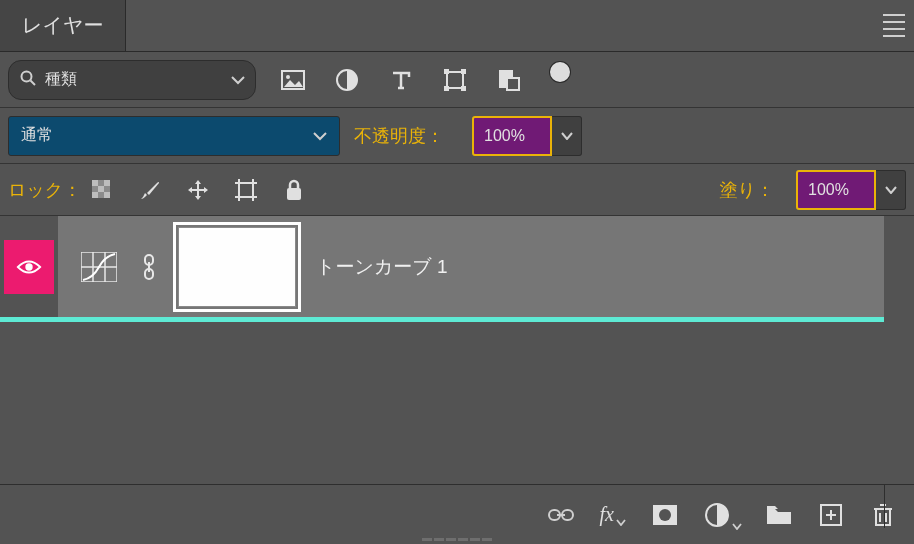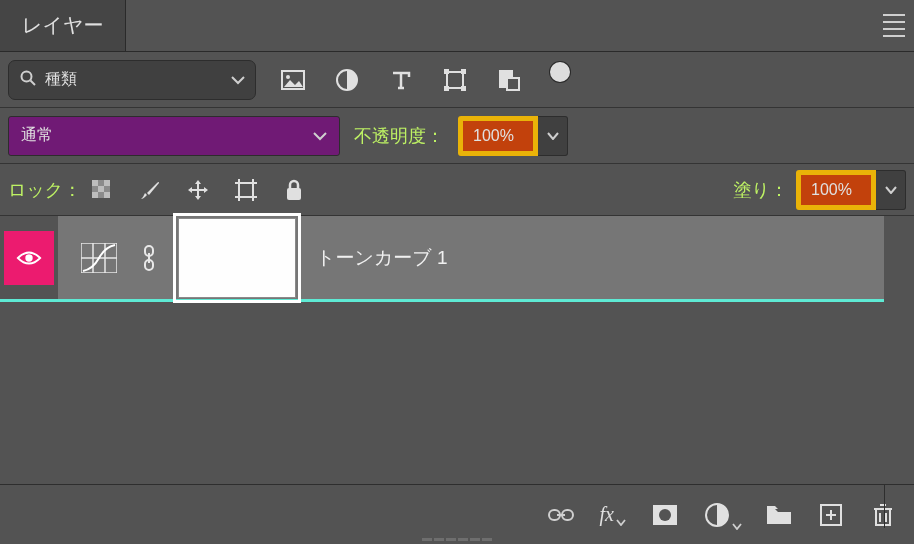--- a/index.html
+++ b/index.html
@@ -46,21 +46,21 @@
     align-items: center;
     padding: 0 8px;
     gap: 24px;
     border-bottom: 1px solid #343434;
   }
   .search-filter {
     display: flex; align-items: center;
     width: 248px; height: 40px;
     background: #404040;
     border: 1px solid #2d2d2d;
-    border-radius: 7px;
+    border-radius: 13px;
     padding: 0 10px;
     gap: 8px;
   }
   .search-filter .caret {
     margin-left: auto;
   }
   .filter-icons { display: flex; align-items: center; gap: 28px; }
   .icon-btn { width: 26px; height: 26px; display: flex; align-items: center; justify-content: center; cursor: pointer; }
   .round-toggle {
     width: 20px; height: 20px; border-radius: 50%; background: #ddd;
@@ -70,50 +70,50 @@
 
   
   .blend-row {
     height: 56px;
     display: flex; align-items: center;
     padding: 0 8px; gap: 14px;
     border-bottom: 1px solid #343434;
   }
   .blend-select {
     width: 332px; height: 40px;
-    background: #701a75; border: 1px solid #2d2d2d; border-radius: 3px;
+    background: #0c4a6e; border: 1px solid #2d2d2d; border-radius: 3px;
     display: flex; align-items: center; padding: 0 12px;
   }
   .blend-select .caret { margin-left: auto; }
-  .label { color: #bef264; font-size: 18px; }
+  .label { color: #eab308; font-size: 18px; }
   .pct-box {
     height: 40px; width: 80px;
-    background: #c2410c; border: 5px solid #eab308; border-radius: 3px 0 0 3px;
-    display: flex; align-items: center; padding: 0 10px;
+    background: #701a75; border: 2px solid #eab308; border-radius: 3px 0 0 3px;
+    display: flex; align-items: center; padding: 0 10px; margin-left: 14px;
   }
   .pct-caret {
     height: 40px; width: 30px;
     background: #404040; border: 1px solid #2d2d2d; border-left: none; border-radius: 0 3px 3px 0;
     display: flex; align-items: center; justify-content: center;
   }
 
   
   .lock-row {
     height: 52px;
     display: flex; align-items: center;
     padding: 0 8px; gap: 8px;
     border-bottom: 1px solid #343434;
   }
   .lock-icons { display: flex; align-items: center; gap: 22px; }
 
   
   .layers { }
   .layer {
-    height: 86px; display: flex; align-items: center;
-    border-bottom: 3px solid #5eead4;
+    height: 106px; display: flex; align-items: center;
+    border-bottom: 5px solid #5eead4;
     padding-right: 14px;
   }
   .layer.selected { background: #767676; }
   .vis-col {
     width: 58px; height: 100%;
     display: flex; align-items: center; justify-content: center;
   }
   .vis-highlight {
     width: 50px; height: 54px;
     background: #ec1b6f;

